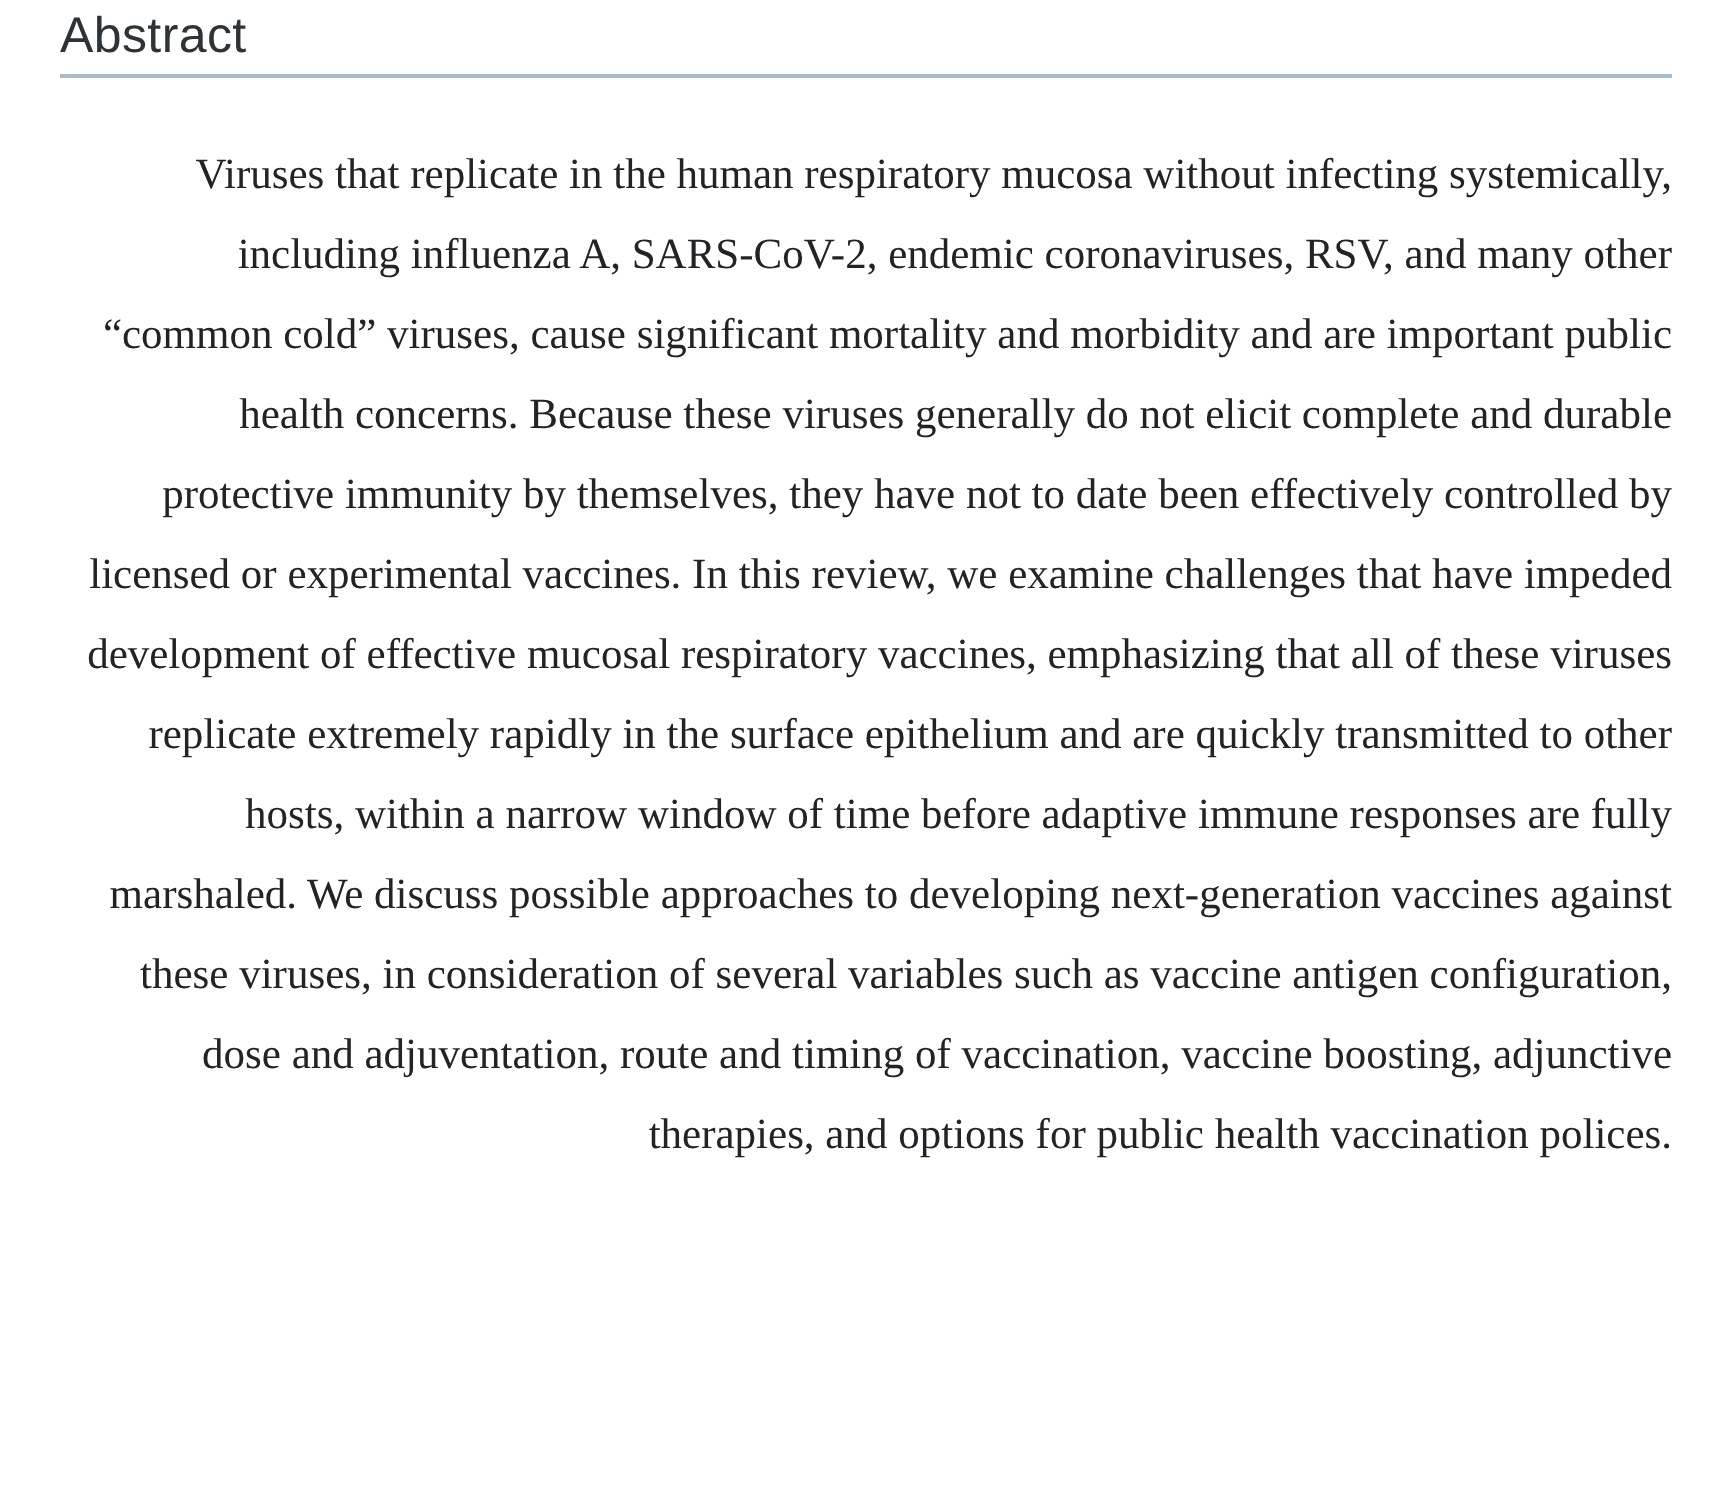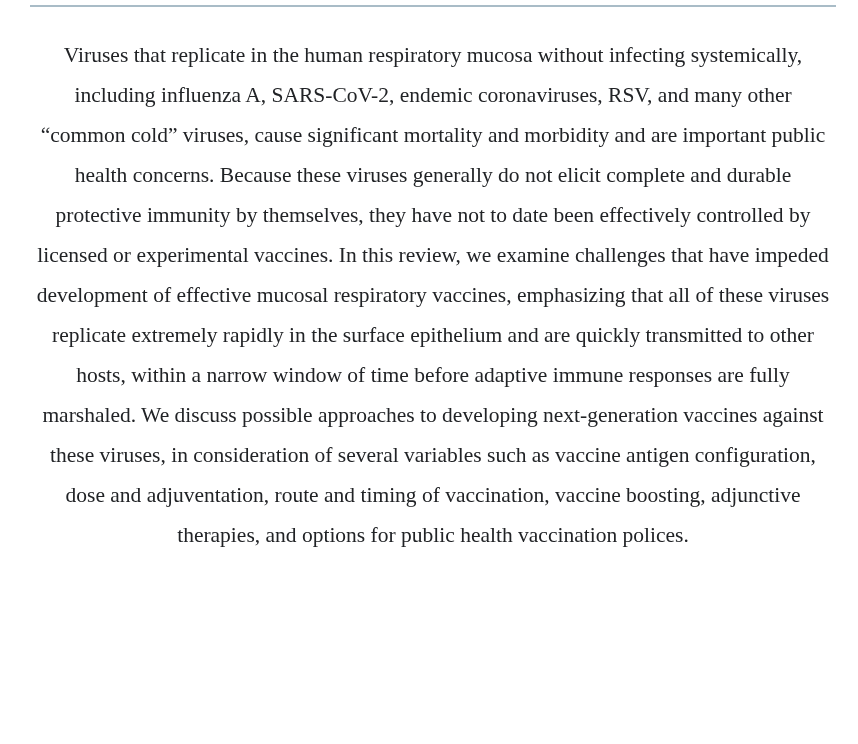--- a/index.html
+++ b/index.html
@@ -32,23 +32,24 @@
     border-top: 2px solid #a9bcc7;
     margin: 5px 0 0 0;
     width: 100%;
   }
   .abstract-body {
     margin: 0;
     padding-top: 28px;
     font-size: 21.5px;
     line-height: 40px;
     color: #212326;
-    text-align: center;
+    text-align: right;
     max-width: 808px;
   }
 </style>
 </head>
 <body>
 
 <div class="page">
+  <h2 class="section-heading">Abstract</h2>
   <hr class="heading-divider">
   <p class="abstract-body">Viruses that replicate in the human respiratory mucosa without infecting systemically, including influenza A, SARS-CoV-2, endemic coronaviruses, RSV, and many other “common cold” viruses, cause significant mortality and morbidity and are important public health concerns. Because these viruses generally do not elicit complete and durable protective immunity by themselves, they have not to date been effectively controlled by licensed or experimental vaccines. In this review, we examine challenges that have impeded development of effective mucosal respiratory vaccines, emphasizing that all of these viruses replicate extremely rapidly in the surface epithelium and are quickly transmitted to other hosts, within a narrow window of time before adaptive immune responses are fully marshaled. We discuss possible approaches to developing next-generation vaccines against these viruses, in consideration of several variables such as vaccine antigen configuration, dose and adjuventation, route and timing of vaccination, vaccine boosting, adjunctive therapies, and options for public health vaccination polices.</p>
 </div>
 
 </body></html>

